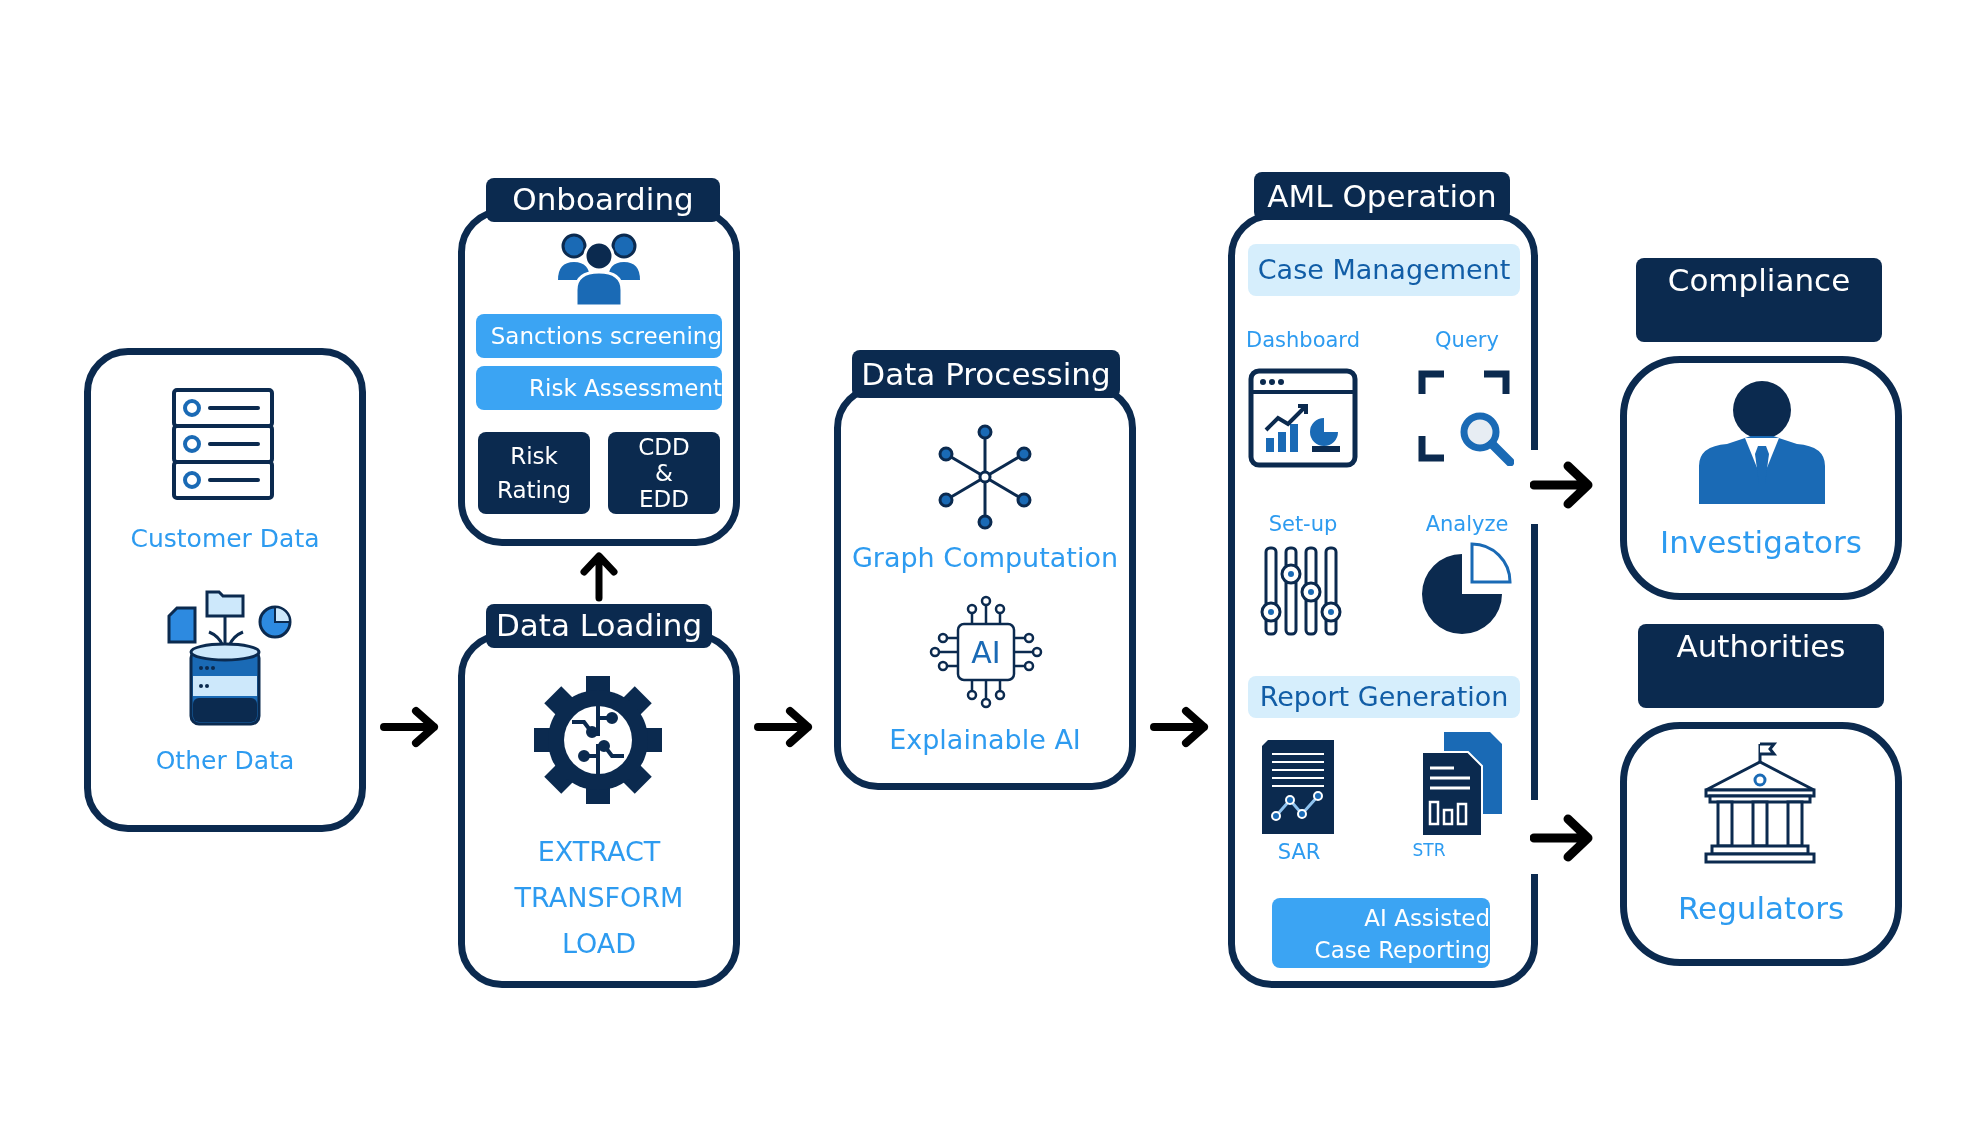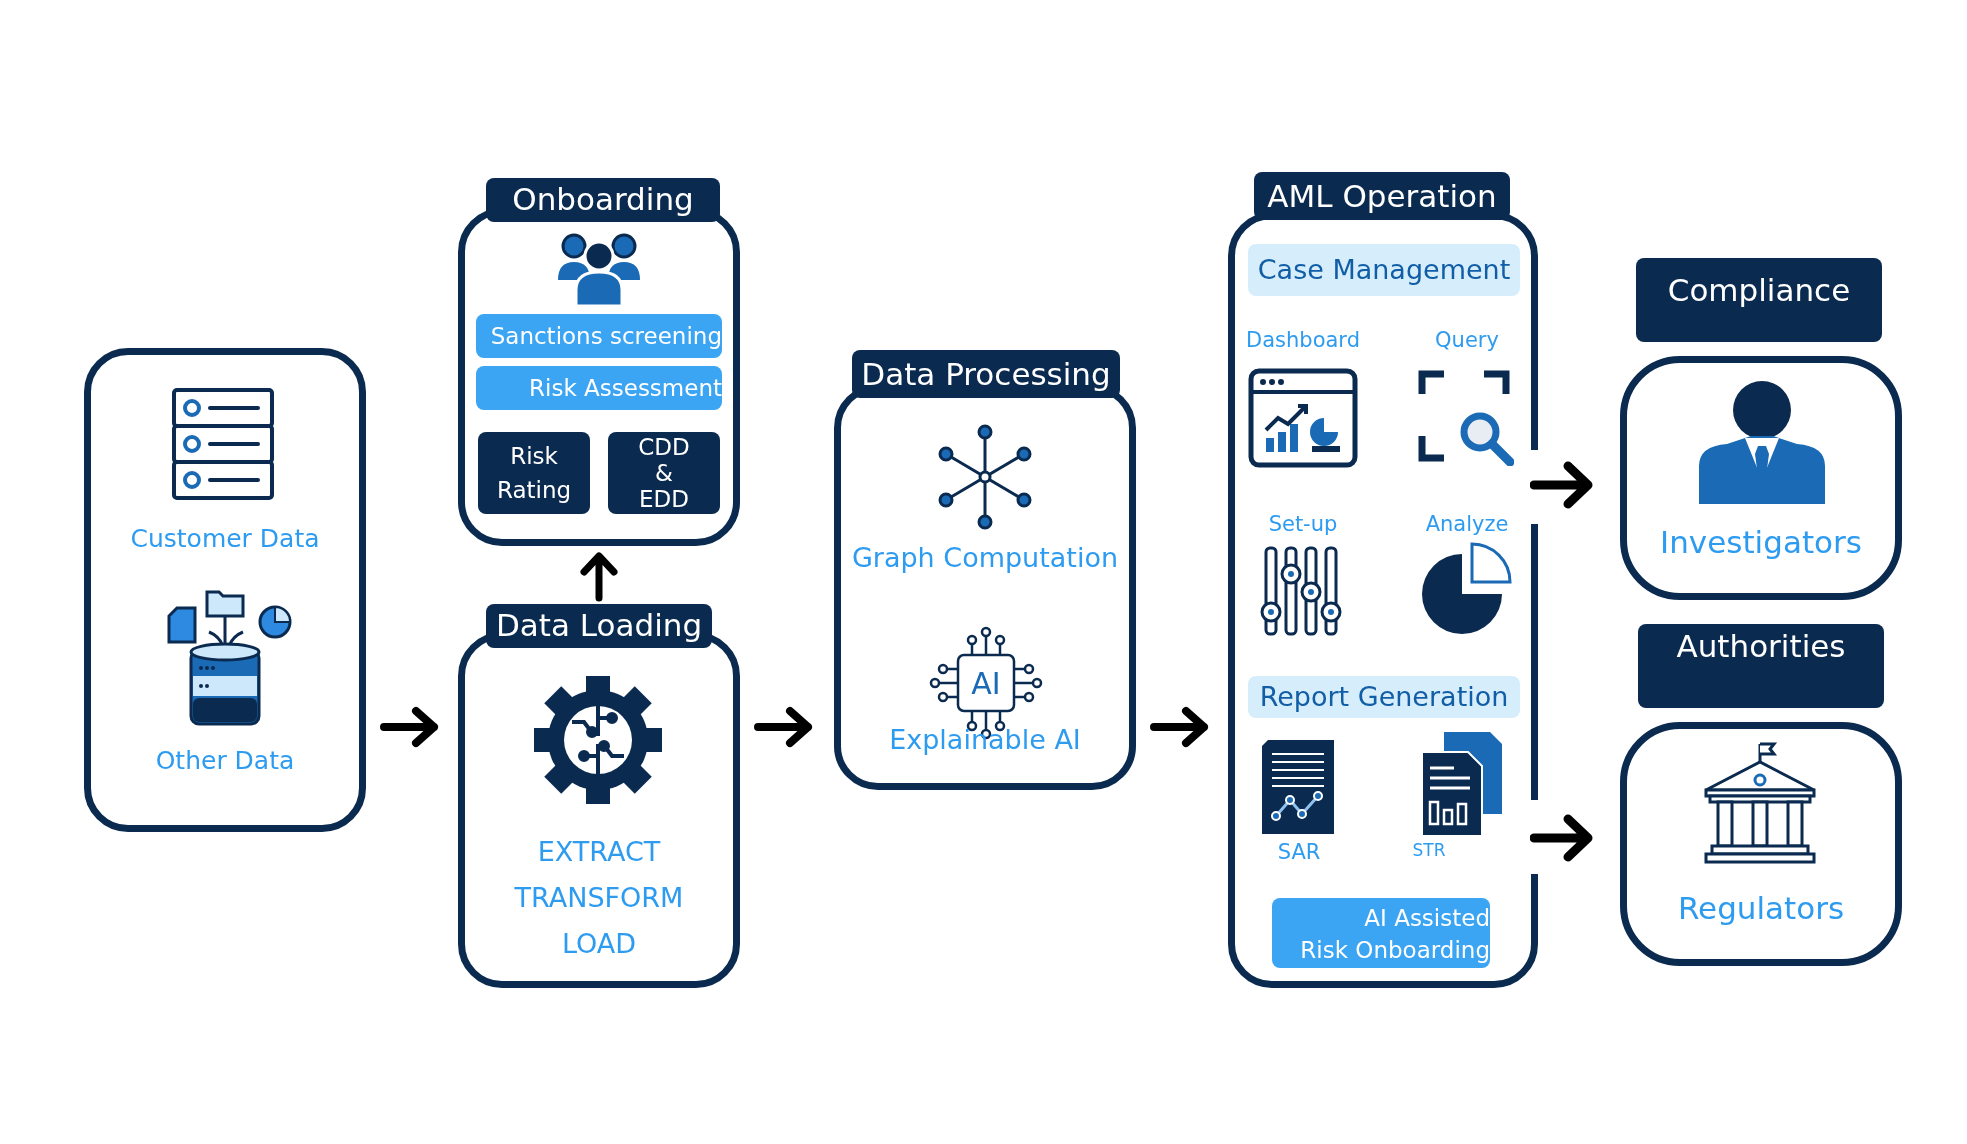--- a/index.html
+++ b/index.html
@@ -145,21 +145,21 @@
         <circle cx="47" cy="98" r="6"></circle>
       <circle cx="8" cy="30" r="6"></circle>
         <circle cx="86" cy="30" r="6"></circle>
       <circle cx="8" cy="76" r="6"></circle>
         <circle cx="86" cy="76" r="6"></circle>
     </g>
     <circle cx="47" cy="53" r="5" fill="#fff" stroke="#0b2a4f" stroke-width="3"></circle>
   </svg>
 </div>
 <div class="lbl" style="left:834px;width:302px;top:542px;font-size:27px;">Graph Computation</div>
-<div class="abs" style="left:928px;top:625px;">
+<div class="abs" style="left:928px;top:594px;">
   <svg width="116" height="116" viewBox="0 0 116 116">
     <g stroke="#0b2a4f" stroke-width="2.5" fill="none">
       <line x1="58" y1="10" x2="58" y2="30"></line>
         <line x1="44" y1="18" x2="44" y2="30"></line>
         <line x1="72" y1="18" x2="72" y2="30"></line>
       <line x1="58" y1="86" x2="58" y2="106"></line>
         <line x1="44" y1="86" x2="44" y2="98"></line>
         <line x1="72" y1="86" x2="72" y2="98"></line>
       <line x1="10" y1="58" x2="30" y2="58"></line>
         <line x1="18" y1="44" x2="30" y2="44"></line>
@@ -297,35 +297,35 @@
         <rect x="10" y="70" width="8" height="22"></rect>
         <rect x="24" y="78" width="8" height="14"></rect>
         <rect x="38" y="72" width="8" height="20"></rect>
       </g>
   </svg>
 </div>
 <div class="lbl" style="left:1246px;width:106px;top:840px;font-size:21px;">SAR</div>
 <div class="lbl" style="left:1376px;width:106px;top:840px;font-size:17px;">STR</div>
 <div class="pill" style="left:1272px;top:898px;width:218px;height:70px;padding-top:4px;line-height:32px;font-size:23px;">
   <div>AI Assisted</div>
-  <div>Risk Onboarding</div>
+  <div>Case Reporting</div>
 </div>
 
 <div class="arrow" style="left:1530px;top:460px;">
   <svg width="66" height="50" viewBox="0 0 66 50">
       <path d="M4 25 H58 M38 6 L58 25 L38 44" stroke="#000" stroke-width="9" fill="none" stroke-linecap="round" stroke-linejoin="round"></path>
     </svg>
 </div>
 <div class="arrow" style="left:1530px;top:813px;">
   <svg width="66" height="50" viewBox="0 0 66 50">
       <path d="M4 25 H58 M38 6 L58 25 L38 44" stroke="#000" stroke-width="9" fill="none" stroke-linecap="round" stroke-linejoin="round"></path>
     </svg>
 </div>
 
-<div class="tab" style="left:1636px;top:258px;width:246px;height:84px;line-height:40px;padding-top:12px;font-size:31px;">
+<div class="tab" style="left:1636px;top:258px;width:246px;height:84px;line-height:40px;padding-top:2px;font-size:31px;">
   <div>Compliance</div>
 </div>
 <div class="box" style="left:1620px;top:356px;width:282px;height:244px;border-radius:60px;"></div>
 <div class="abs" style="left:1697px;top:380px;">
   <svg width="130" height="124" viewBox="0 0 130 124">
     <circle cx="65" cy="30" r="29" fill="#0b2a4f"></circle>
     <path d="M2 124 V86 q0-20 28-22 l24-8 h22 l24 8 q28 2 28 22 V124z" fill="#1a6ab5"></path>
     <path d="M48 58 L65 100 L82 58z" fill="#fff"></path>
     <path d="M61 66 h8 l3 8 l-4 30 h-6 l-4-30z" fill="#1a6ab5"></path>
   </svg>

